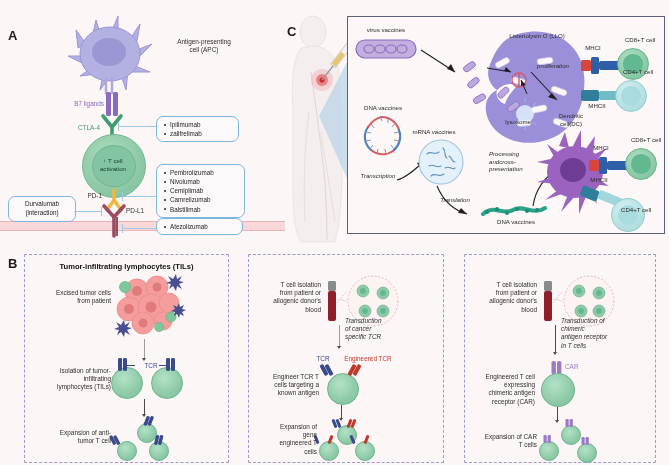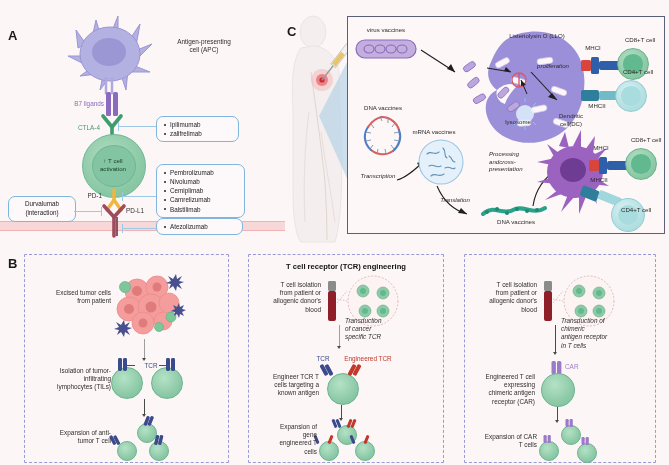--- a/index.html
+++ b/index.html
@@ -416,20 +416,21 @@
   </div>
   <div class="clbl" style="left:336px;top:206px;width:50px;text-align:left;">CD4+T cell</div>
 
 </div>
 
 <div id="panelB">
 
   <div class="panel-letter" style="left:8px;top:4px;">B</div>
 
   <div class="subpanel" style="left:24px;top:2px;width:203px;height:207px;">
+    <div class="sub-title" style="top:7px;">Tumor-infiltrating lymphocytes (TILs)</div>
 
     <svg style="position:absolute;left:88px;top:18px;" width="72" height="62" viewBox="0 0 72 62">
       <g fill="#f59d9d" stroke="#e98a8a" stroke-width=".8">
         <circle cx="24" cy="18" r="12"></circle>
             <circle cx="44" cy="14" r="11"></circle>
         <circle cx="16" cy="36" r="12"></circle>
             <circle cx="38" cy="34" r="13"></circle>
         <circle cx="56" cy="30" r="10"></circle>
             <circle cx="30" cy="50" r="11"></circle>
         <circle cx="50" cy="48" r="9"></circle>
@@ -498,21 +499,20 @@
       <rect x="0" y="0" width="3.4" height="10" rx="1.2" fill="#3b4a8c" transform="rotate(14 2 5)"></rect>
       <rect x="4" y="0" width="3.4" height="10" rx="1.2" fill="#3b4a8c" transform="rotate(14 6 5)"></rect>
     </svg>
     <div class="lbl" style="left:10px;top:174px;width:76px;text-align:right;">
       <span>Expansion of anti-</span><br>
       <span>tumor T cell</span>
     </div>
   </div>
 
   <div class="subpanel" style="left:248px;top:2px;width:194px;height:207px;">
-    <div class="sub-title" style="top:7px;">T cell receptor (TCR) engineering</div>
 
     <svg style="position:absolute;left:76px;top:26px;" width="14" height="42" viewBox="0 0 14 42">
       <rect x="3" y="0" width="8" height="10" rx="1.4" fill="#8b8b8b"></rect>
       <rect x="3" y="10" width="8" height="30" rx="2" fill="#8e1f28"></rect>
     </svg>
 
     <svg style="position:absolute;left:96px;top:20px;" width="56" height="52" viewBox="0 0 56 52">
       <circle cx="28" cy="26" r="25" fill="#fdf3f3" stroke="#d9b4b6" stroke-width=".9" stroke-dasharray="2 1.6"></circle>
       <g fill="#8ecaa8" stroke="#6bb38e" stroke-width=".7">
         <circle cx="18" cy="16" r="6"></circle>

